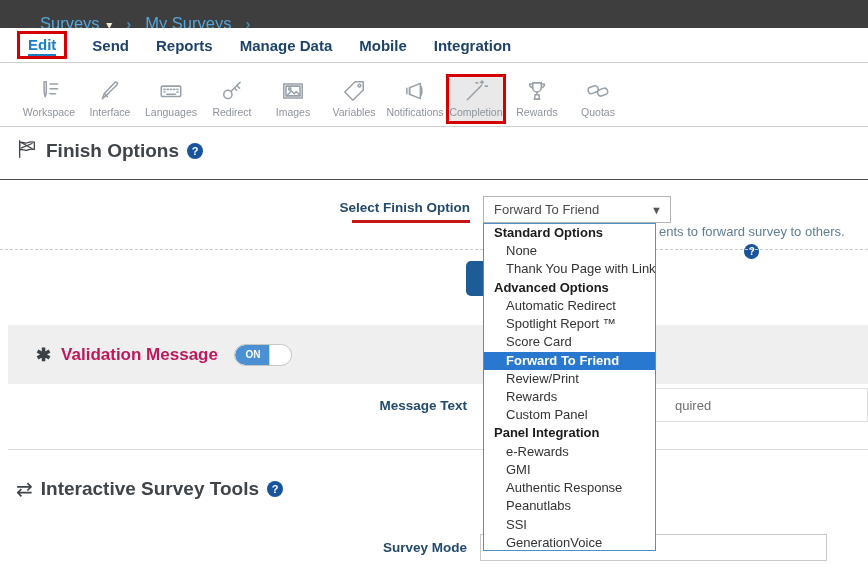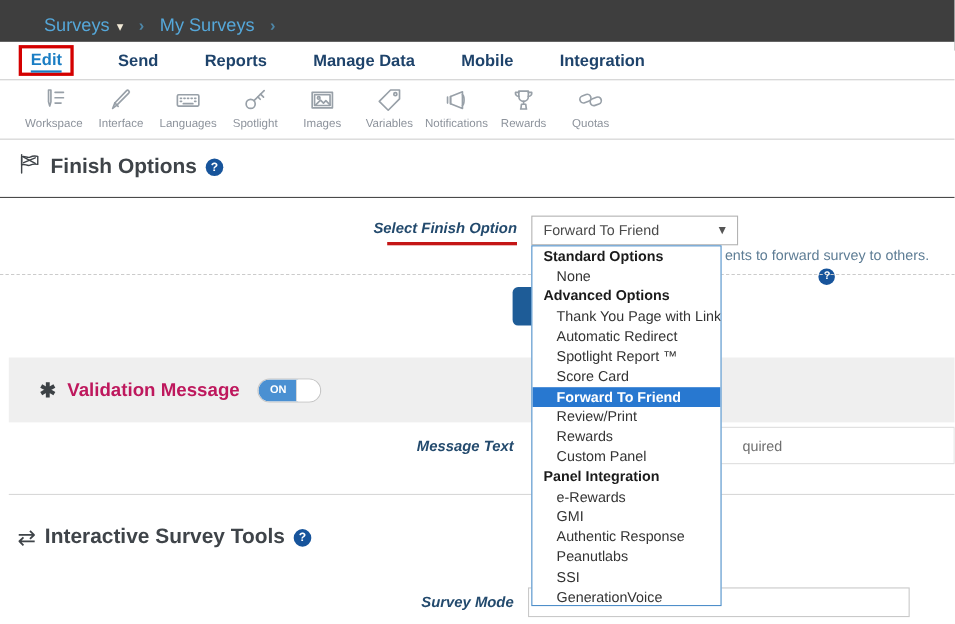--- a/index.html
+++ b/index.html
@@ -7,22 +7,22 @@
   #page { position:relative; width:868px; height:567px; background:#fff; overflow:hidden; }
 
   
   .navbar { position:absolute; left:0; top:0; width:868px; height:46px; background:#3e3e3e;
             display:flex; align-items:center; padding-left:40px; gap:14px; }
   .crumb { color:#55a7d9; font-size:16.5px; cursor:pointer; }
   .crumb-caret { color:#f2ead7; font-size:12px; margin-left:2px; }
   .crumb-sep { color:#4e87a8; font-size:15px; font-weight:bold; }
 
   
-  .tabbar { position:absolute; left:0; top:38px; width:868px; height:35px; background:#fff;
-            border-bottom:1px solid #cfcfcf; display:flex; align-items:center; padding-left:17px; gap:42px; }
+  .tabbar { position:absolute; left:0; top:28px; width:868px; height:35px; background:#fff;
+            border-bottom:1px solid #cfcfcf; display:flex; align-items:center; padding-left:17px; gap:27px; }
   .tab-wrap { display:flex; align-items:center; cursor:pointer; }
   .tab-annot { border:3px solid #d40000; padding:2px 8px; margin-right:-2px; cursor:pointer; }
   .tab-label { color:#1e436b; font-size:15px; font-weight:600; white-space:nowrap; }
   .tab-label.active { color:#1b7ec4; border-bottom:2px solid #1b7ec4; padding-bottom:1px; }
 
   
   .iconbar { position:absolute; left:0; top:74px; width:868px; height:53px; background:#fff;
              border-bottom:1px solid #cfcfcf; display:flex; align-items:flex-start; padding-left:19px; gap:1px; }
   .tool { width:60px; height:50px; display:flex; flex-direction:column; align-items:center; justify-content:flex-start;
           padding-top:3px; cursor:pointer; }
@@ -36,21 +36,21 @@
   .sec-title { font-size:19px; font-weight:bold; color:#3f4449; }
   .help-icon { display:inline-flex; width:16px; height:16px; border-radius:50%; background:#17549b;
                color:#fff; font-size:11px; font-weight:bold; align-items:center; justify-content:center; cursor:pointer; }
   .help-icon.small { width:15px; height:15px; font-size:10px; }
   .dbl-arrow { font-size:20px; color:#3f4449; line-height:1; }
 
   .dark-hr { position:absolute; left:0; top:179px; width:868px; height:0; border-top:1.5px solid #4a4a4a; }
   .dashed-hr { position:absolute; left:0; top:249px; width:868px; height:0; border-top:1px dashed #cbcbcb; z-index:0; }
 
   
-  .field-label { position:absolute; font-size:13.5px; font-weight:bold; color:#234a6d; white-space:nowrap;font-style:italic; }
+  .field-label { position:absolute; font-size:13.5px; font-weight:bold; color:#234a6d; white-space:nowrap; }
   .red-underline { position:absolute; left:352px; top:220px; width:118px; height:3px; background:#c41616; }
 
   .select-box { position:absolute; left:483px; top:196px; width:188px; height:27px; background:#fff;
                 border:1px solid #b3b3b3; display:flex; align-items:center; padding-left:10px;
                 font-size:13px; color:#4a4a4a; z-index:3; cursor:pointer; }
   .select-box .sel-caret { position:absolute; right:8px; color:#555; font-size:11px; }
 
   .desc-text { position:absolute; left:659px; top:224px; font-size:13px; color:#5e7d95; white-space:nowrap;
                display:flex; align-items:center; gap:5px; z-index:0;flex-direction:column; }
 
@@ -154,21 +154,21 @@
       </div>
       <div class="tool">
         <span class="tool-icon">
           <svg width="26" height="26" viewBox="0 0 24 24" fill="none" stroke="#98a0a8" stroke-width="1.4" stroke-linecap="round" stroke-linejoin="round">
             <circle cx="8.2" cy="15.2" r="3.8"></circle>
             <line x1="11" y1="12.5" x2="19.5" y2="4"></line>
             <line x1="16.5" y1="7" x2="19" y2="9.5"></line>
             <line x1="14.2" y1="9.3" x2="16.2" y2="11.3"></line>
           </svg>
         </span>
-        <span class="tool-label">Spotlight</span>
+        <span class="tool-label">Redirect</span>
       </div>
       <div class="tool">
         <span class="tool-icon">
           <svg width="26" height="26" viewBox="0 0 24 24" fill="none" stroke="#98a0a8" stroke-width="1.4" stroke-linecap="round" stroke-linejoin="round">
             <rect x="3.5" y="5.5" width="17" height="13"></rect>
             <rect x="5.5" y="7.5" width="13" height="9"></rect>
             <circle cx="9" cy="10.2" r="1.1"></circle>
             <path d="M6.5 16l4-4 2.5 2.5 2-2 3.5 3.5"></path>
           </svg>
         </span>
@@ -185,20 +185,30 @@
       </div>
       <div class="tool">
         <span class="tool-icon">
           <svg width="26" height="26" viewBox="0 0 24 24" fill="none" stroke="#98a0a8" stroke-width="1.4" stroke-linecap="round" stroke-linejoin="round">
             <path d="M4.5 9.5v5M7 9l10-4v14L7 15z"></path>
             <line x1="7" y1="9" x2="7" y2="15"></line>
             <path d="M17 7.5c1.8 1 1.8 8-0 9"></path>
           </svg>
         </span>
         <span class="tool-label">Notifications</span>
+      </div>
+      <div class="tool tool-hl">
+        <span class="tool-icon">
+          <svg width="26" height="26" viewBox="0 0 24 24" fill="none" stroke="#98a0a8" stroke-width="1.4" stroke-linecap="round" stroke-linejoin="round">
+            <line x1="4" y1="20" x2="14.5" y2="9.5"></line>
+            <line x1="14.5" y1="9.5" x2="17" y2="7"></line>
+            <path d="M17.5 2.5v3M16 4h3M20.5 7.5h2M12 4.5h1.5"></path>
+          </svg>
+        </span>
+        <span class="tool-label">Completion</span>
       </div>
       <div class="tool">
         <span class="tool-icon">
           <svg width="26" height="26" viewBox="0 0 24 24" fill="none" stroke="#98a0a8" stroke-width="1.4" stroke-linecap="round" stroke-linejoin="round">
             <path d="M8 4.5h8v4.5a4 4 0 0 1-8 0z"></path>
             <path d="M8 5.5H5.2a2.8 2.8 0 0 0 2.9 3.4M16 5.5h2.8a2.8 2.8 0 0 1-2.9 3.4"></path>
             <path d="M12 13v2.5M9.5 19.5h5M10.2 15.5h3.6l.5 4h-4.6z"></path>
           </svg>
         </span>
         <span class="tool-label">Rewards</span>
@@ -241,22 +251,22 @@
     <span>ents to forward survey to others.</span>
     <span class="help-icon small">?</span>
   </div>
 
   <div class="dashed-hr"></div>
   <div class="hidden-btn"></div>
 
   <div class="dropdown">
       <div class="dd-item dd-group">Standard Options</div>
       <div class="dd-item">None</div>
+      <div class="dd-item">Thank You Page with Link</div>
       <div class="dd-item dd-group">Advanced Options</div>
-      <div class="dd-item">Thank You Page with Link</div>
       <div class="dd-item">Automatic Redirect</div>
       <div class="dd-item">Spotlight Report ™</div>
       <div class="dd-item">Score Card</div>
       <div class="dd-item dd-selected">Forward To Friend</div>
       <div class="dd-item">Review/Print</div>
       <div class="dd-item">Rewards</div>
       <div class="dd-item">Custom Panel</div>
       <div class="dd-item dd-group">Panel Integration</div>
       <div class="dd-item">e-Rewards</div>
       <div class="dd-item">GMI</div>

